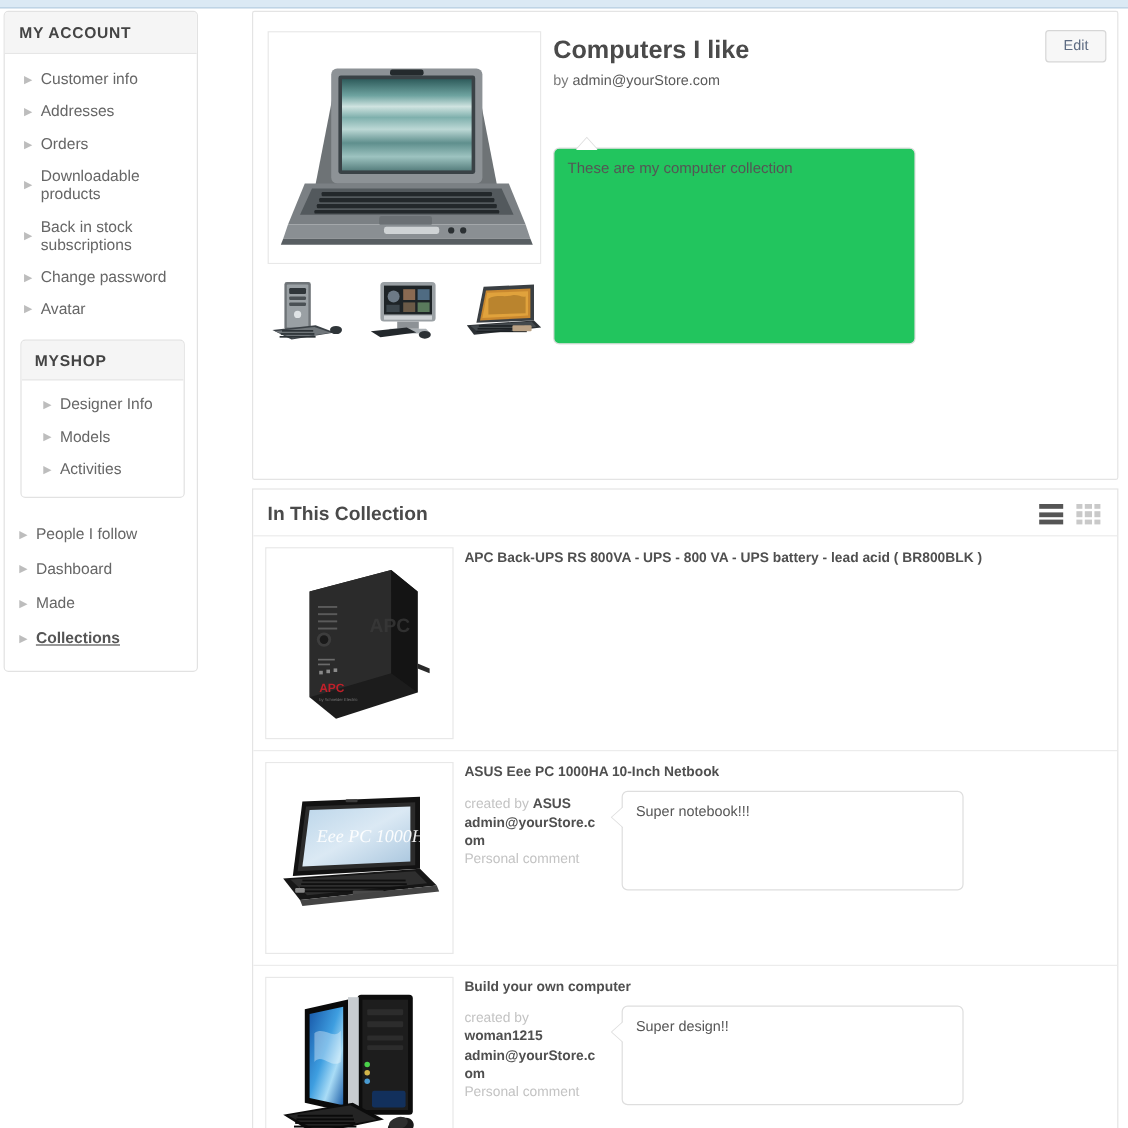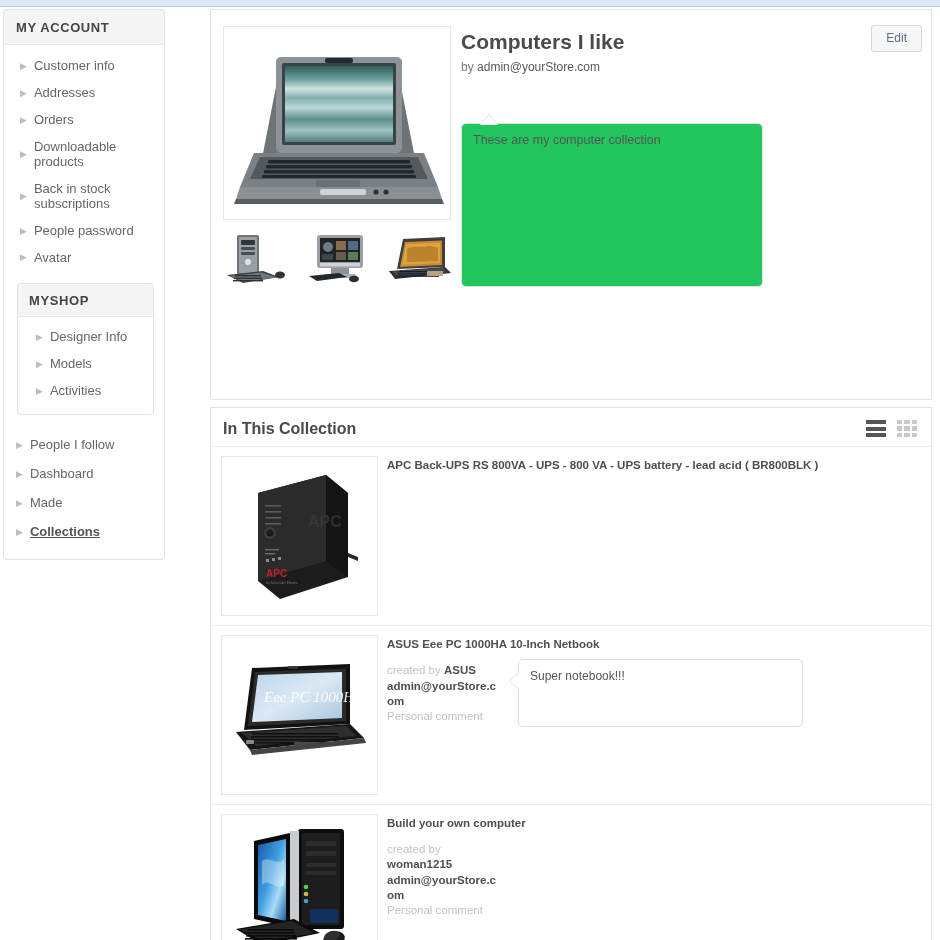--- a/index.html
+++ b/index.html
@@ -196,21 +196,21 @@
   .prod-title-wide { padding-left: 9px; padding-top: 2px; }
   .p-title { font-size: 11.5px; font-weight: bold; color: #4f4f4f; line-height: 1.25; }
   .p-created { font-size: 11.5px; color: #c3c3c3; margin-top: 12px; line-height: 1.3; }
   .p-created b { color: #4f4f4f; font-weight: bold; }
   .p-email { font-size: 11.5px; font-weight: bold; color: #4f4f4f; line-height: 1.3; word-break: break-all; margin-top: 1px; }
   .p-pclabel { font-size: 11.5px; color: #c3c3c3; margin-top: 1px; }
   .cmt-bubble {
     position: relative;
     margin-left: 22px;
     margin-top: 24px;
-    width: 285px; height: 68px;
+    width: 285px; height: 83px;
     border: 1px solid #dedede;
     border-radius: 5px;
     background: #fff;
     font-size: 12px;
     color: #555;
     padding: 9px 11px;
     align-self: flex-start;
   }
   .cmt-bubble .tail-l, .cmt-bubble .tail-l-in {
     position: absolute; width: 0; height: 0;
@@ -245,21 +245,21 @@
         <li>
           <span class="caret">▶</span>
           <span class="lbl">Downloadable products</span>
         </li>
         <li>
           <span class="caret">▶</span>
           <span class="lbl">Back in stock subscriptions</span>
         </li>
         <li>
           <span class="caret">▶</span>
-          <span class="lbl">People password</span>
+          <span class="lbl">Change password</span>
         </li>
         <li>
           <span class="caret">▶</span>
           <span class="lbl">Avatar</span>
         </li>
       </ul>
 
     <div id="myshop-box">
       <div class="panel-head">MYSHOP</div>
       <ul class="nav-list" id="myshop-list">
@@ -552,18 +552,19 @@
                   <ellipse cx="110" cy="121" rx="8" ry="5" fill="#2e2e2e" transform="rotate(-16 110 121)"></ellipse>
                 </g>
               </svg>
             </div>
             <div class="prod-meta">
               <div class="p-title" style="white-space: nowrap;">Build your own computer</div>
               <div class="p-created"><span>created by </span><b>woman1215</b></div>
               <div class="p-email">admin@yourStore.com</div>
               <div class="p-pclabel">Personal comment</div>
             </div>
+            <div class="cmt-bubble"><span class="tail-l"></span><span class="tail-l-in"></span><span>Super design!!</span></div>
           </div>
         </div>
     </div>
 
   </div>
 </div>
 
 </body></html>

